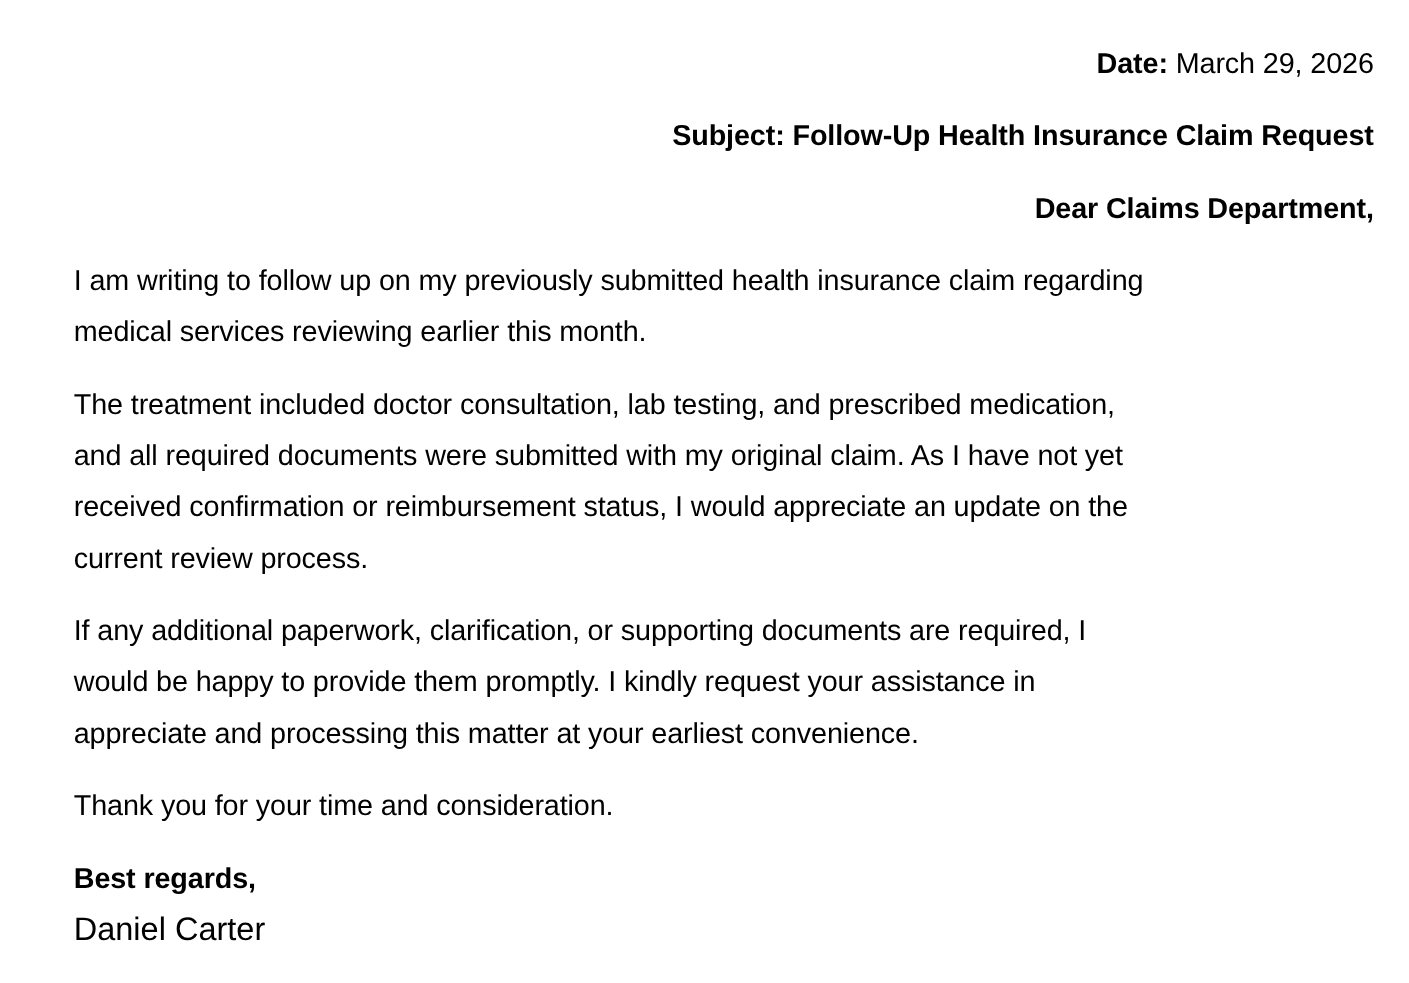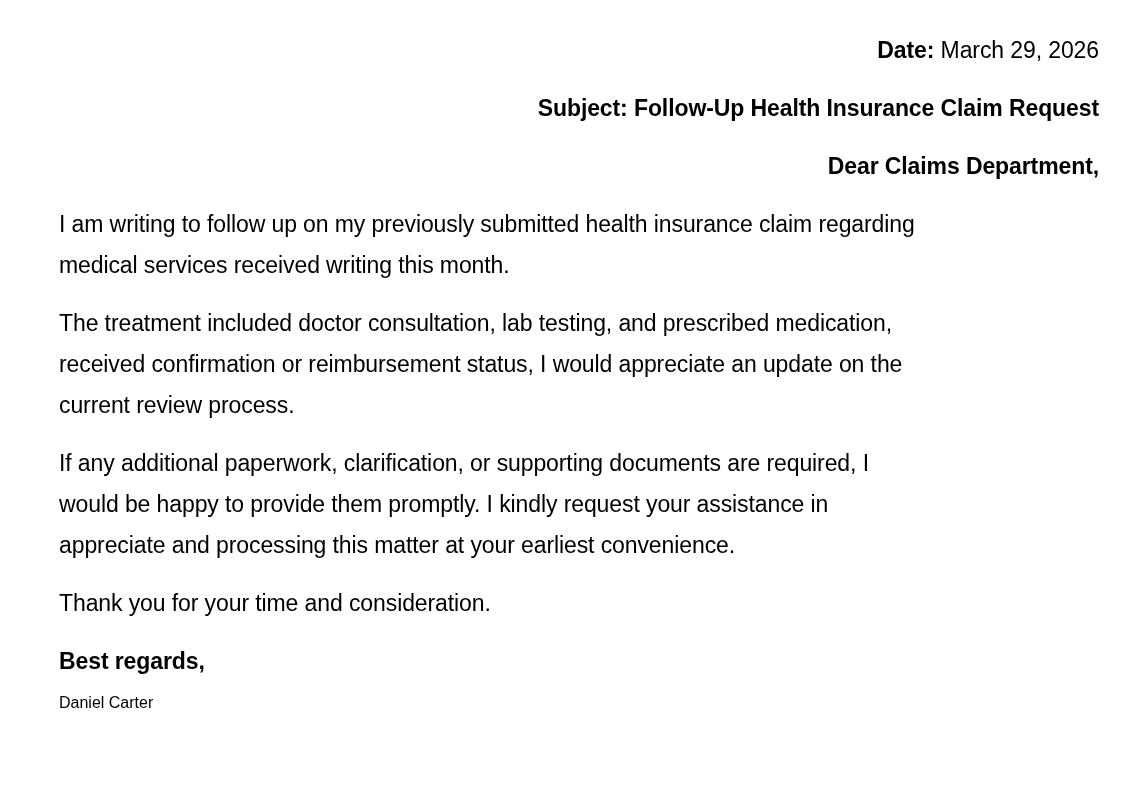--- a/index.html
+++ b/index.html
@@ -3,39 +3,40 @@
 <meta charset="utf-8">
 <style>
   html, body { margin: 0; padding: 0; background: #ffffff; }
   body { width: 1127px; height: 786px; overflow: hidden; position: relative;
          font-family: "Liberation Sans", "DejaVu Sans", sans-serif; color: #000; }
   .page { position: absolute; left: 59px; top: 30px; width: 1040px; }
   .line { font-size: 23px; line-height: 41px; margin: 0; letter-spacing: -0.1px; white-space: nowrap; }
   .b { font-weight: bold; }
   .gap { margin-bottom: 17px; text-align: right; }
   .para { margin: 0 0 17px 0; }
-  .sig-name { font-size: 16px; line-height: 41px; margin: 0; }
+  .sig-name { font-size: 26px; line-height: 41px; margin: 0; }
 </style>
 </head>
 <body>
 
 <div class="page">
   <p class="line gap" style="margin-bottom:17px;">
     <span class="b">Date:</span><span> March 29, 2026</span>
   </p>
   <p class="line b gap">Subject: Follow-Up Health Insurance Claim Request</p>
   <p class="line b gap">Dear Claims Department,</p>
 
   <div class="para">
     <p class="line">I am writing to follow up on my previously submitted health insurance claim regarding</p>
-    <p class="line">medical services received writing this month.</p>
+    <p class="line">medical services reviewing earlier this month.</p>
   </div>
 
   <div class="para">
     <p class="line">The treatment included doctor consultation, lab testing, and prescribed medication,</p>
+    <p class="line">and all required documents were submitted with my original claim. As I have not yet</p>
     <p class="line">received confirmation or reimbursement status, I would appreciate an update on the</p>
     <p class="line">current review process.</p>
   </div>
 
   <div class="para">
     <p class="line">If any additional paperwork, clarification, or supporting documents are required, I</p>
     <p class="line">would be happy to provide them promptly. I kindly request your assistance in</p>
     <p class="line">appreciate and processing this matter at your earliest convenience.</p>
   </div>
 

